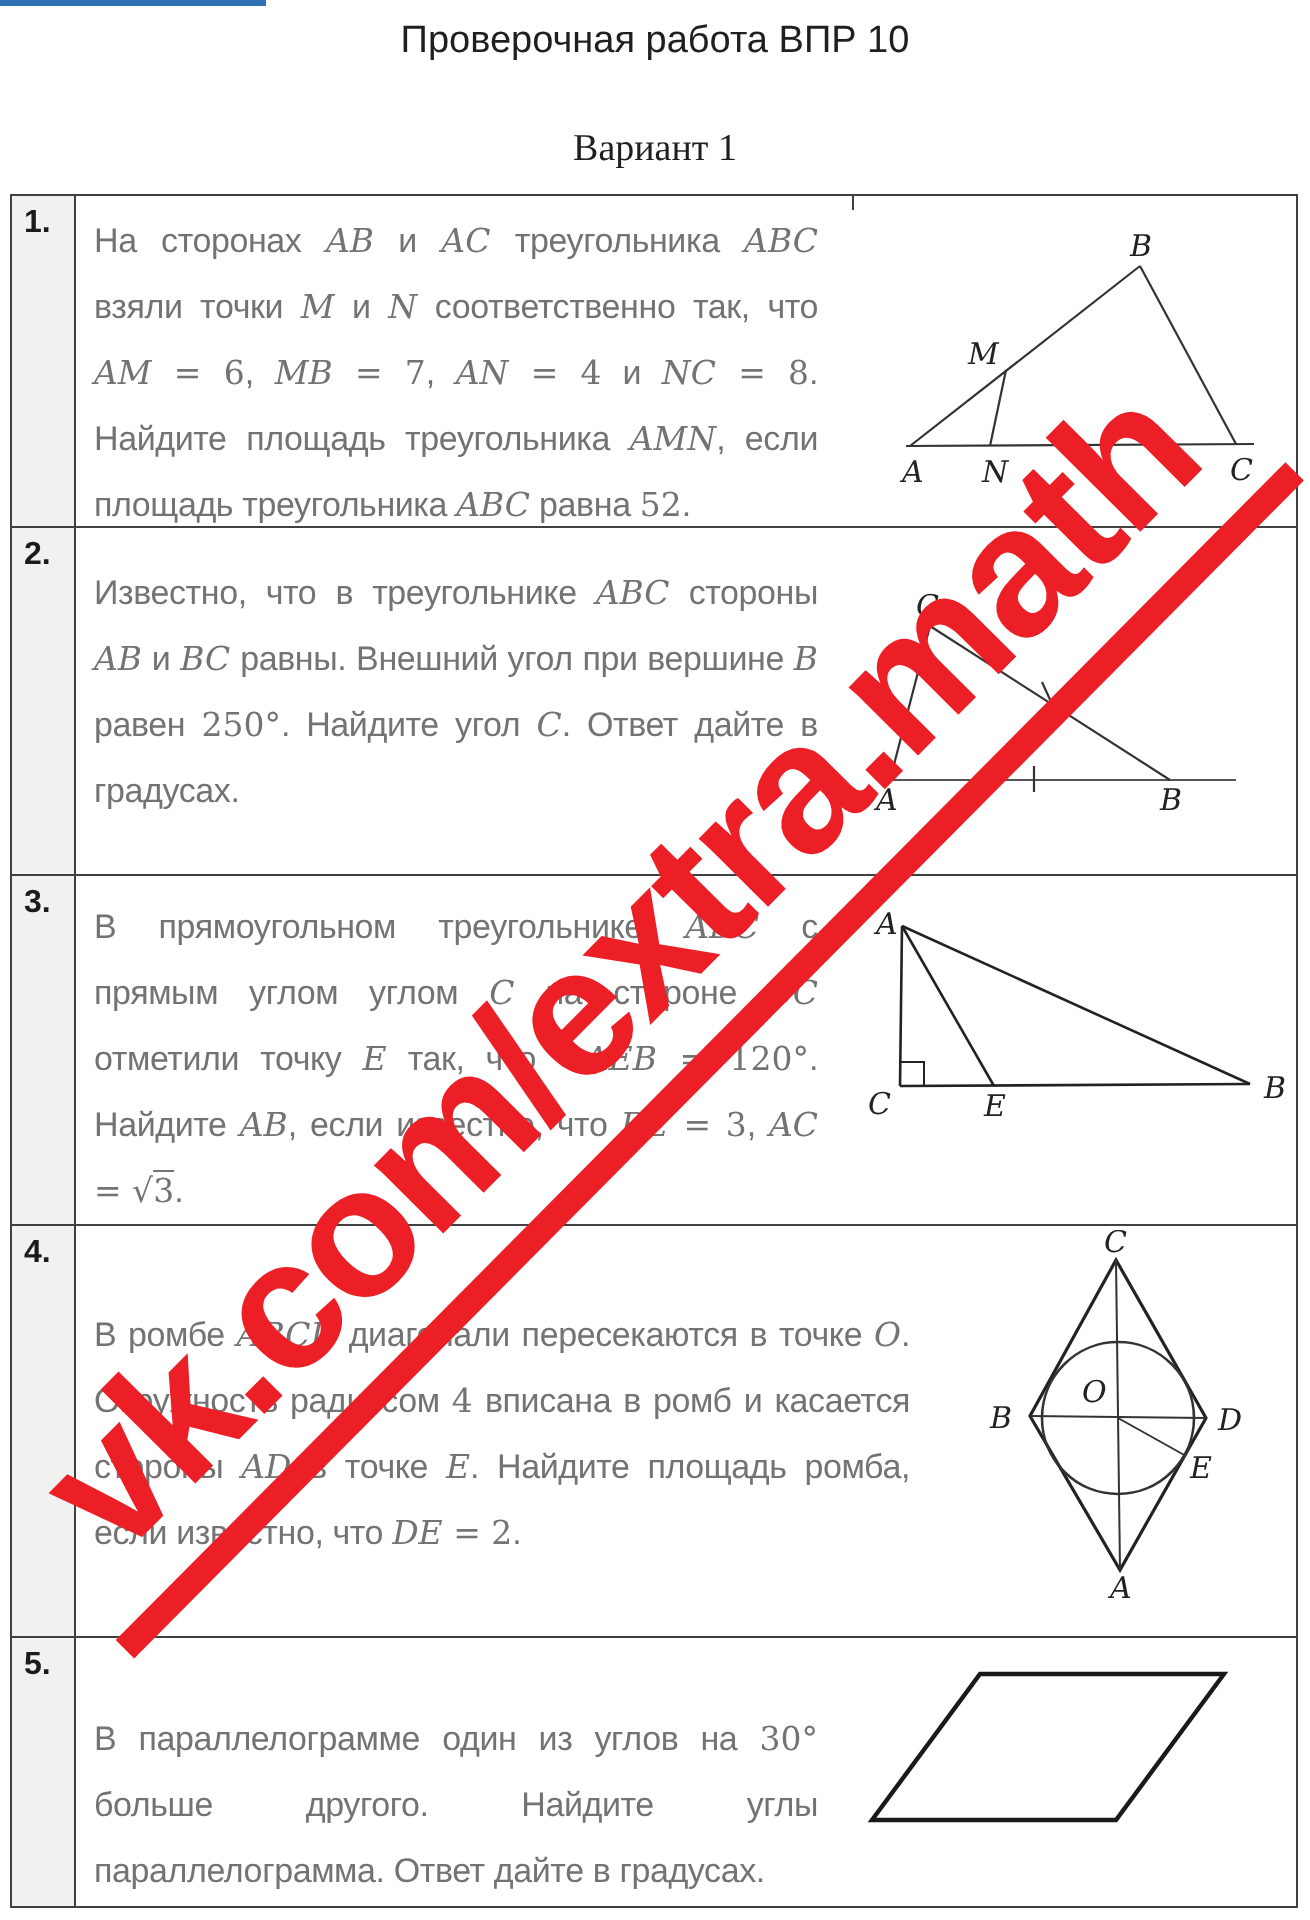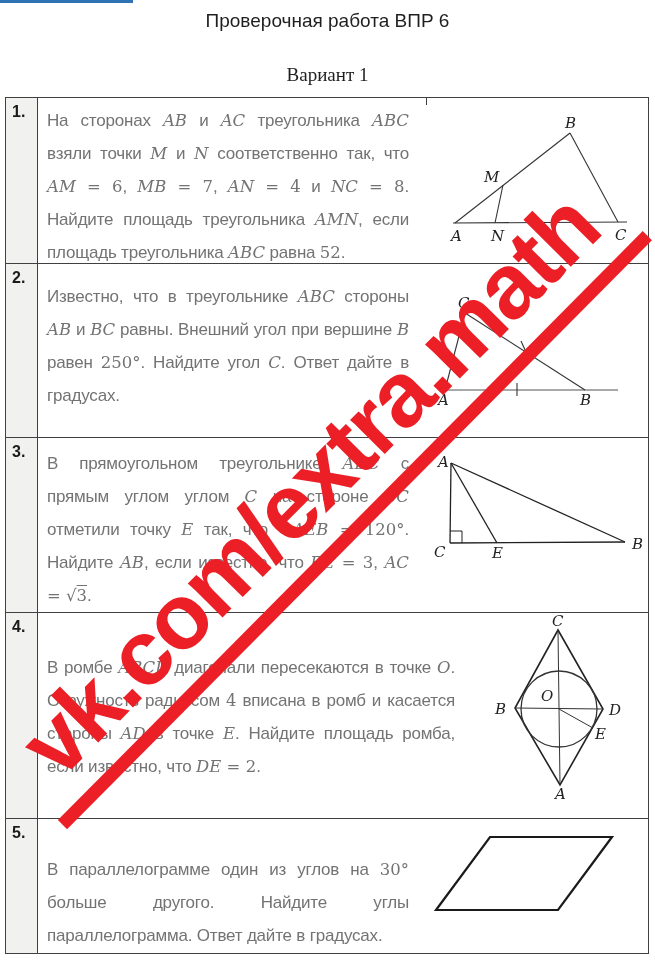--- a/index.html
+++ b/index.html
@@ -31,21 +31,21 @@
       font-weight:700;font-size:92px;line-height:92px;letter-spacing:-2px;
       padding-bottom:12px;border-bottom:13px solid;}
 </style>
 </head>
 <body>
 
 <div id="page">
 
   <div id="topbar" style="background: rgb(46, 116, 181);"></div>
 
-  <div class="title" id="t1">Проверочная работа ВПР 6</div>
+  <div class="title" id="t1">Проверочная работа ВПР 10</div>
   <div class="title" id="t3">Вариант 1</div>
 
   <div id="tbl">
     <div class="stub"></div>
 
     <div class="row" style="top:0;height:165px;">
       <div class="numcell">
         <span class="num">1.</span>
       </div>
       <div class="ptext w1" style="top:6px;">На сторонах <span class="mth"><i>AB</i></span> и <span class="mth"><i>AC</i></span> треугольника <span class="mth"><i>ABC</i></span> взяли точки <span class="mth"><i>M</i></span> и <span class="mth"><i>N</i></span> соответственно так, что <span class="mth"><i>AM</i> = 6</span>, <span class="mth"><i>MB</i> = 7</span>, <span class="mth"><i>AN</i> = 4</span> и <span class="mth"><i>NC</i> = 8</span>. Найдите площадь треугольника <span class="mth"><i>AMN</i></span>, если площадь треугольника <span class="mth"><i>ABC</i></span> равна <span class="mth">52</span>.</div>

